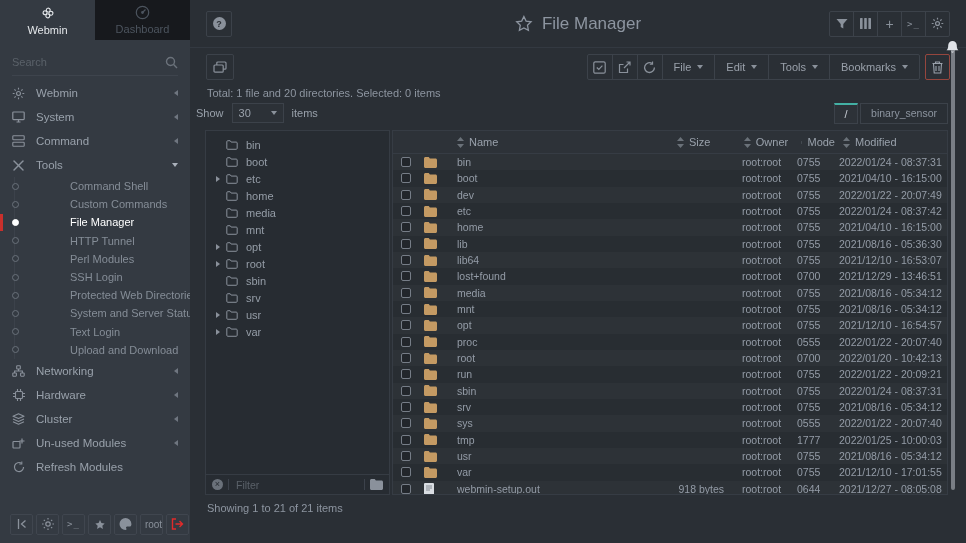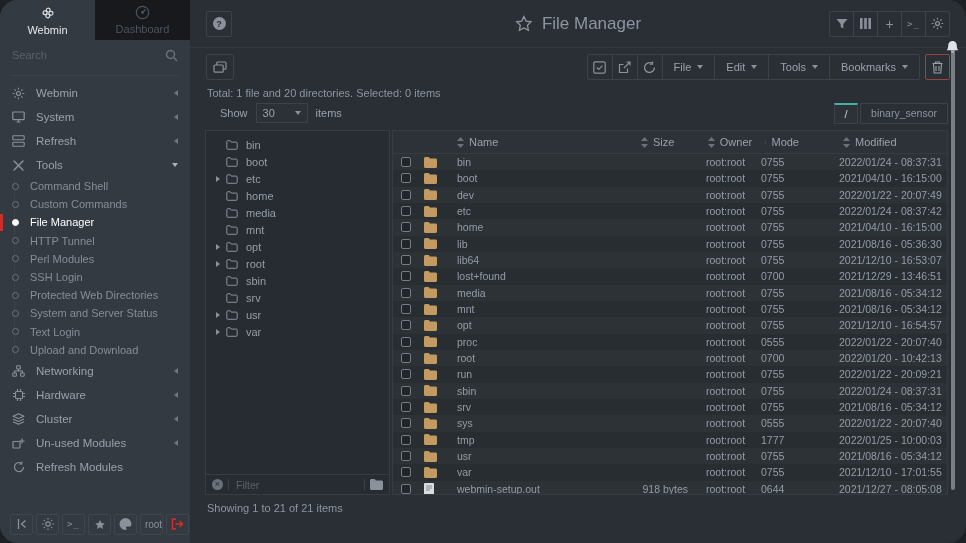--- a/index.html
+++ b/index.html
@@ -1,38 +1,38 @@
 <!DOCTYPE html>
 <html><head>
 <meta charset="utf-8">
 <style>
   html,body{margin:0;padding:0;background:#1d2025;}
   .screen{position:relative;width:966px;height:543px;overflow:hidden;background:#2a2f35;
-          font-family:"Liberation Sans","DejaVu Sans",sans-serif;border-radius:18px;-webkit-font-smoothing:antialiased;}
+          font-family:"Liberation Sans","DejaVu Sans",sans-serif;-webkit-font-smoothing:antialiased;}
   svg{display:block}
 
   
   .sidebar{position:absolute;left:0;top:0;width:190px;height:543px;background:#343a42;}
   .tabs{display:flex;height:40px;}
   .tab{flex:1;display:flex;flex-direction:column;align-items:center;justify-content:center;gap:3px;
        font-size:11px;color:#e4e7ea;background:#343a42;cursor:pointer;}
   .tab.inactive{background:#17191d;color:#4c545e;}
-  .search-row{margin:9px 12px 0;height:26px;border-bottom:1px solid #3e444d;display:flex;align-items:flex-start;}
+  .search-row{margin:9px 12px 0;height:26px;border-bottom:1px solid #3e444d;display:flex;align-items:center;}
   .search-row input{flex:1;background:transparent;border:none;outline:none;color:#aeb4bd;font-size:11px;
        font-family:inherit;padding:0;}
   .search-row input::placeholder{color:#5a6169;}
   .menu{position:absolute;top:78px;left:0;right:0;bottom:38px;overflow:hidden;padding-top:3px;}
   .mi{height:24px;display:flex;align-items:center;padding:0 12px 0 11px;color:#99a1ab;font-size:11.5px;cursor:pointer;}
   .mi-ic{width:15px;margin-right:10px;color:#8a919b;display:flex;align-items:center;justify-content:center;}
   .mi-lb{flex:1;white-space:nowrap;}
   .chev{margin-left:auto;width:0;height:0;}
   .chev-left{border-top:3.5px solid transparent;border-bottom:3.5px solid transparent;border-right:4.5px solid #6f7680;}
   .chev-down{border-left:3.5px solid transparent;border-right:3.5px solid transparent;border-top:4.5px solid #aab1bb;}
   .smi{height:18.2px;display:flex;align-items:center;padding-left:12px;position:relative;color:#858d97;
-       font-size:11px;cursor:pointer;white-space:nowrap;}
+       font-size:11px;cursor:pointer;white-space:nowrap;gap:40px;}
   .smi::before{content:"";position:absolute;left:14px;top:0;bottom:0;width:1px;background:#3c424b;}
   .dot{width:5px;height:5px;border:1px solid #6a717a;border-radius:50%;margin-right:11px;position:relative;
        background:#343a42;z-index:1;flex:none;}
   .bar{display:none;position:absolute;left:0;top:1px;bottom:1px;width:3px;background:#c9302c;z-index:2;}
   .smi.active{color:#ffffff;}
   .smi.active .dot{background:#ffffff;border-color:#ffffff;}
   .smi.active .bar{display:block;}
   .sfooter{position:absolute;left:0;right:0;bottom:0;height:38px;display:flex;align-items:center;padding:0 10px;gap:3px;}
   .fbtn{height:21px;min-width:23px;border:1px solid #40464f;border-radius:2px;display:flex;align-items:center;
         justify-content:center;color:#8a919b;gap:4px;padding:0 4px;cursor:pointer;background:#343a42;box-sizing:border-box;}
@@ -61,21 +61,21 @@
         color:#9aa1ab;font-size:11px;cursor:pointer;box-sizing:border-box;background:transparent;}
   .tbtn.icon{width:26px;}
   .tbtn.text{padding:0 11px;gap:6px;}
   .tgroup .tbtn:first-child{border-radius:2px 0 0 2px;margin-left:0;}
   .tgroup .tbtn:last-child{border-radius:0 2px 2px 0;}
   .caret{width:0;height:0;border-left:3.5px solid transparent;border-right:3.5px solid transparent;
         border-top:4px solid #8a919b;}
   .trashbtn{width:25px;height:26px;border:1px solid #96463e;border-radius:2px;margin-left:5px;display:flex;
         align-items:center;justify-content:center;cursor:pointer;box-sizing:border-box;}
   .total-line{position:absolute;top:87px;left:17px;font-size:11px;color:#8d95a0;}
-  .show-row{position:absolute;top:102px;left:30px;right:18px;height:22px;display:flex;align-items:center;
+  .show-row{position:absolute;top:102px;left:6px;right:18px;height:22px;display:flex;align-items:center;
         font-size:11px;color:#99a1ab;}
   .selbox{width:52px;height:20px;border:1px solid #3c424a;background:#2c3137;margin:0 8px;display:flex;
         align-items:center;justify-content:space-between;padding:0 6px;color:#9aa1ab;cursor:pointer;box-sizing:border-box;}
   .bcrumbs{margin-left:auto;display:flex;gap:2px;}
   .bc-root{width:24px;height:21px;background:#2d3238;border:1px solid #3c424a;border-top:2px solid #43b0a4;
         color:#c6cbd2;display:flex;align-items:center;justify-content:center;font-size:11px;cursor:pointer;box-sizing:border-box;}
   .bc-cur{height:21px;border:1px solid #3c424a;padding:0 10px;display:flex;align-items:center;color:#8d95a0;
         font-size:10.5px;cursor:pointer;box-sizing:border-box;}
 
   
@@ -105,21 +105,21 @@
   .tr:nth-child(odd){background:#2d3237;}
   .tr:nth-child(even){background:#282d32;}
   .td{box-sizing:border-box;white-space:nowrap;overflow:hidden;}
   .c-check{width:26px;display:flex;justify-content:center;flex:none;}
   .cb{width:10px;height:10px;border:1px solid #767d87;border-radius:2px;background:#22262b;box-sizing:border-box;}
   .c-icon{width:30px;padding-left:5px;display:flex;flex:none;}
   .c-name{flex:1;padding-left:8px;}
   .c-size{width:54px;text-align:right;padding-right:7px;flex:none;}
   .c-owner{width:62px;padding-left:11px;flex:none;justify-content:center;}
   .c-mode{width:42px;padding-left:4px;flex:none;}
-  .c-modified{width:112px;padding-left:4px;flex:none;margin-left:36px;}
+  .c-modified{width:112px;padding-left:4px;flex:none;}
   .th.c-owner,.th.c-mode,.th.c-modified,.th.c-name{padding-left:8px;}
   .th.c-owner{padding-left:8px;}
 
   .showing-line{position:absolute;left:17px;top:502px;font-size:11px;color:#8d95a0;}
   .vscroll{position:absolute;right:11px;top:42px;width:4px;height:448px;background:rgba(200,206,213,.5);border-radius:2px;}
   .bell{position:absolute;right:6px;top:40px;cursor:pointer;z-index:5;}
 </style>
 </head>
 <body>
 
@@ -182,21 +182,21 @@
     <span class="chev chev-left"></span>
   </div>
         <div class="mi">
     <span class="mi-ic">
             <svg width="13" height="12" viewBox="0 0 13 12" fill="none" stroke="currentColor" stroke-width="1.1">
               <rect x="0.8" y="0.8" width="11.4" height="4" rx="0.8"></rect>
               <rect x="0.8" y="7.2" width="11.4" height="4" rx="0.8"></rect>
               <path d="M3 2.8h.01M3 9.2h.01" stroke-width="1.8"></path>
             </svg>
           </span>
-    <span class="mi-lb">Refresh</span>
+    <span class="mi-lb">Command</span>
     <span class="chev chev-left"></span>
   </div>
         <div class="mi">
     <span class="mi-ic">
             <svg width="13" height="13" viewBox="0 0 13 13" fill="none" stroke="currentColor" stroke-width="1.4" stroke-linecap="round">
               <path d="M2 2l9 9"></path>
               <path d="M11 2l-9 9"></path>
             </svg>
           </span>
     <span class="mi-lb">Tools</span>

